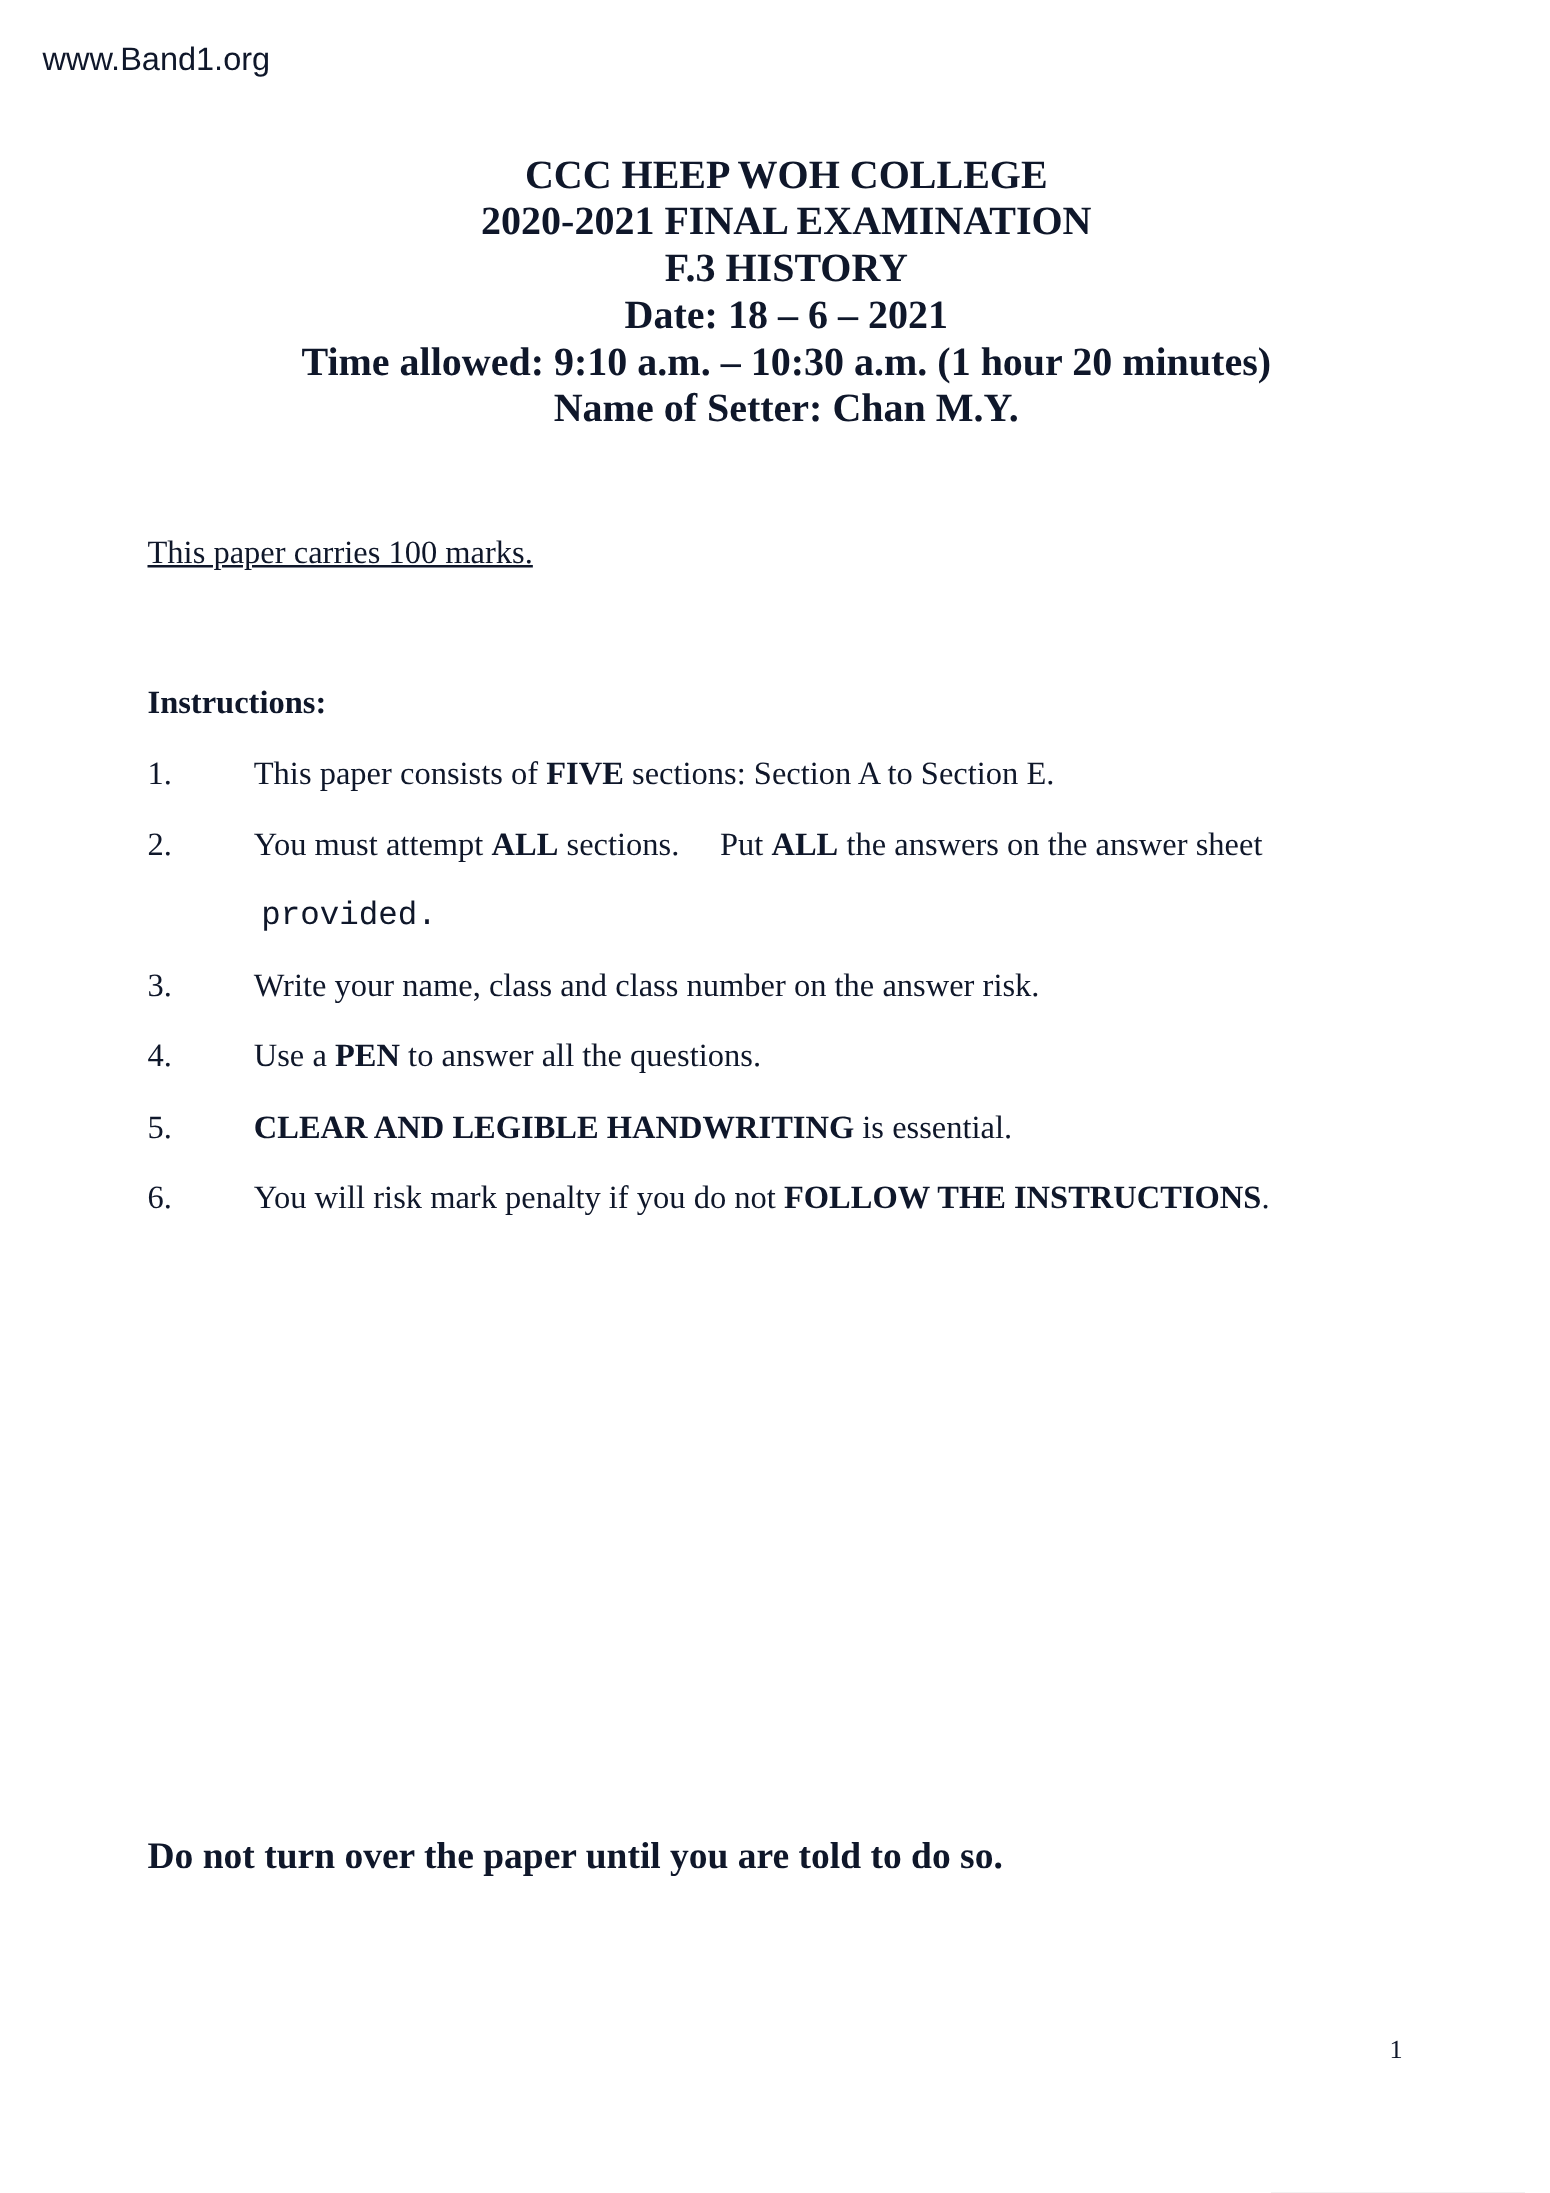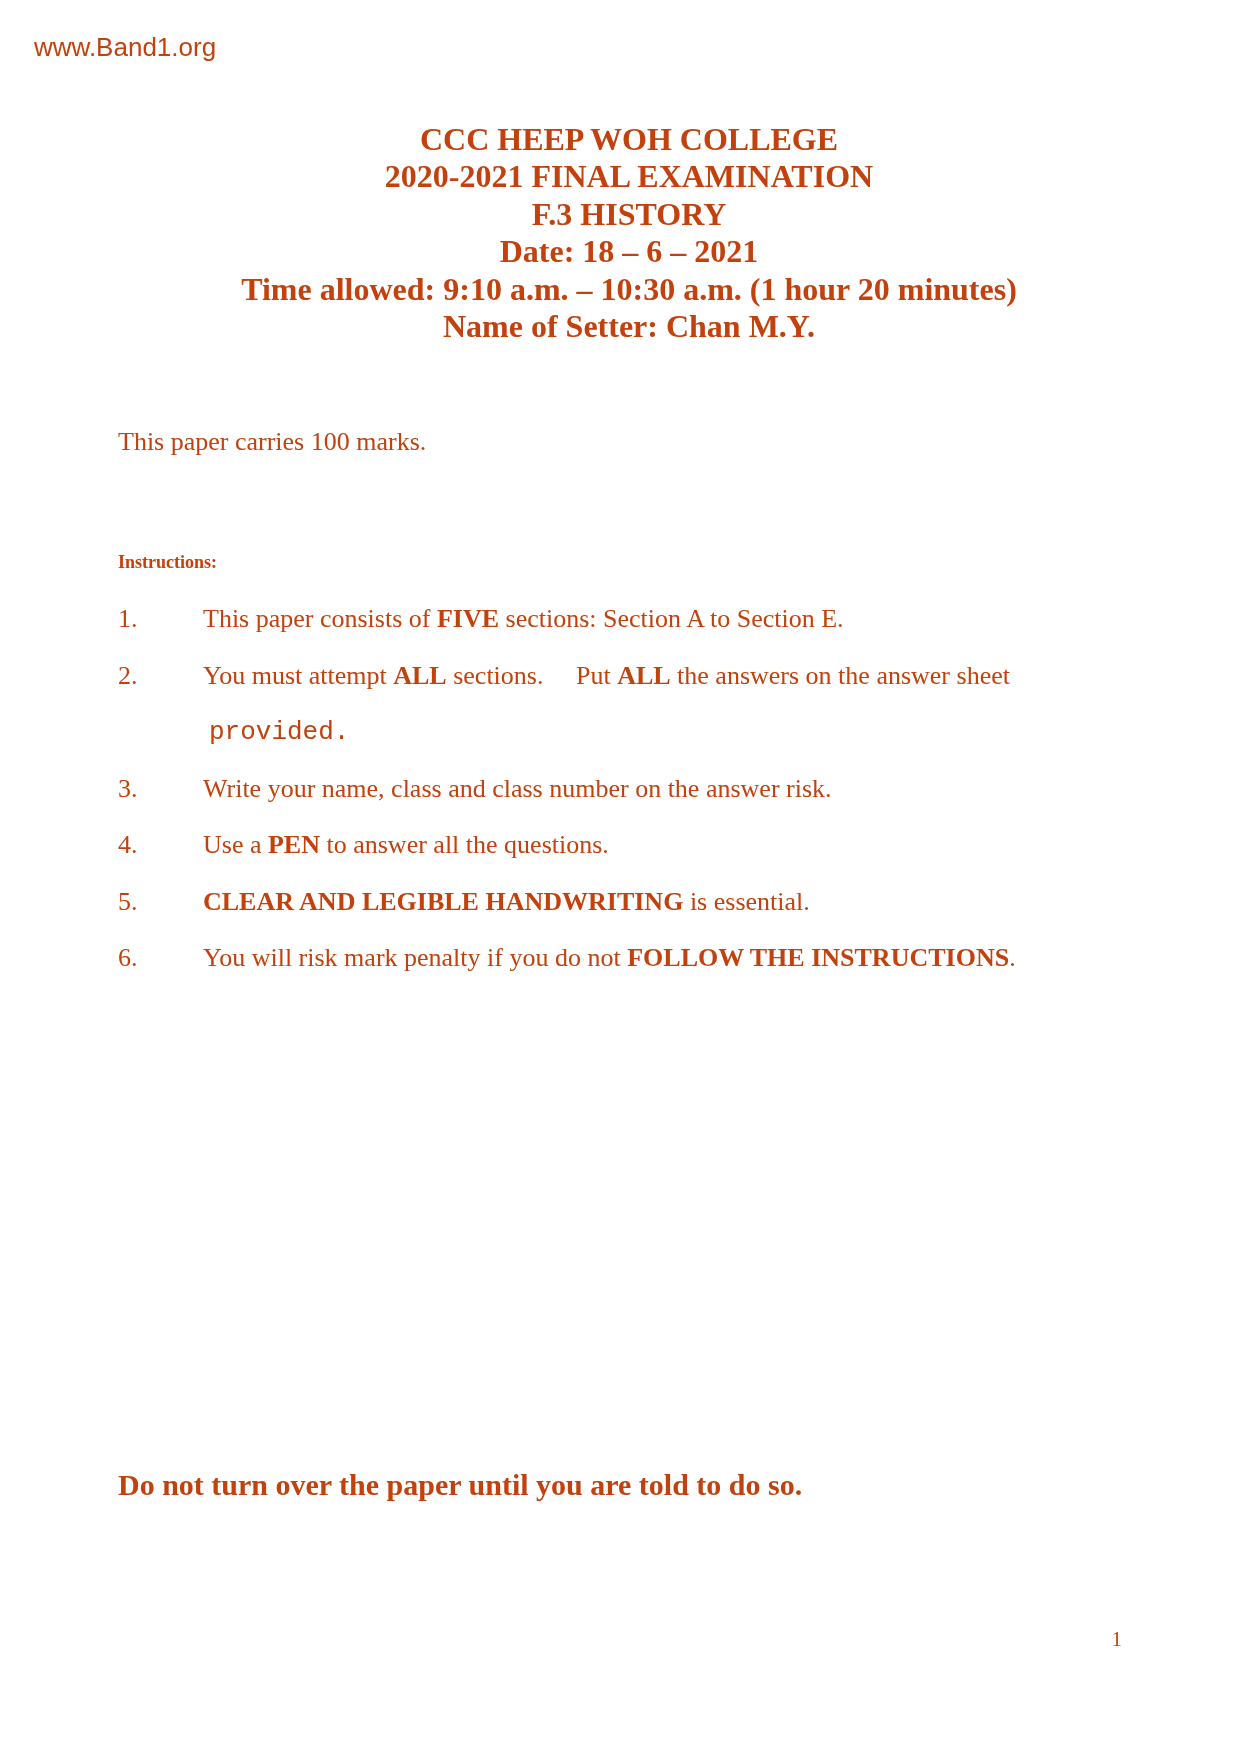--- a/index.html
+++ b/index.html
@@ -3,21 +3,21 @@
 <meta charset="utf-8">
 <title>Document</title>
 <style>
   html, body { margin: 0; padding: 0; background: #e8e8e8; }
   .page {
     position: relative;
     width: 1240px;
     height: 1754px;
     margin: 0 auto;
     background: #ffffff;
-    color: #c2410c;
+    color: #0f172a;
     font-family: "Liberation Serif", "DejaVu Serif", serif;
     overflow: hidden;
   }
   .watermark {
     position: absolute;
     left: 34px;
     top: 31px;
     font-family: "Liberation Sans", "DejaVu Sans", sans-serif;
     font-size: 26px;
     line-height: 32px;
@@ -31,26 +31,27 @@
     font-weight: bold;
     font-size: 32px;
     line-height: 37.4px;
   }
   .marks-line {
     position: absolute;
     left: 118px;
     top: 428px;
     font-size: 26px;
     line-height: 28px;
+    text-decoration: underline;
   }
   .instructions-heading {
     position: absolute;
     left: 118px;
     top: 548px;
-    font-size: 18px;
+    font-size: 26px;
     font-weight: bold;
     line-height: 28px;
   }
   .instructions-list {
     position: absolute;
     left: 118px;
     top: 591px;
     width: 1022px;
     font-size: 26px;
   }

